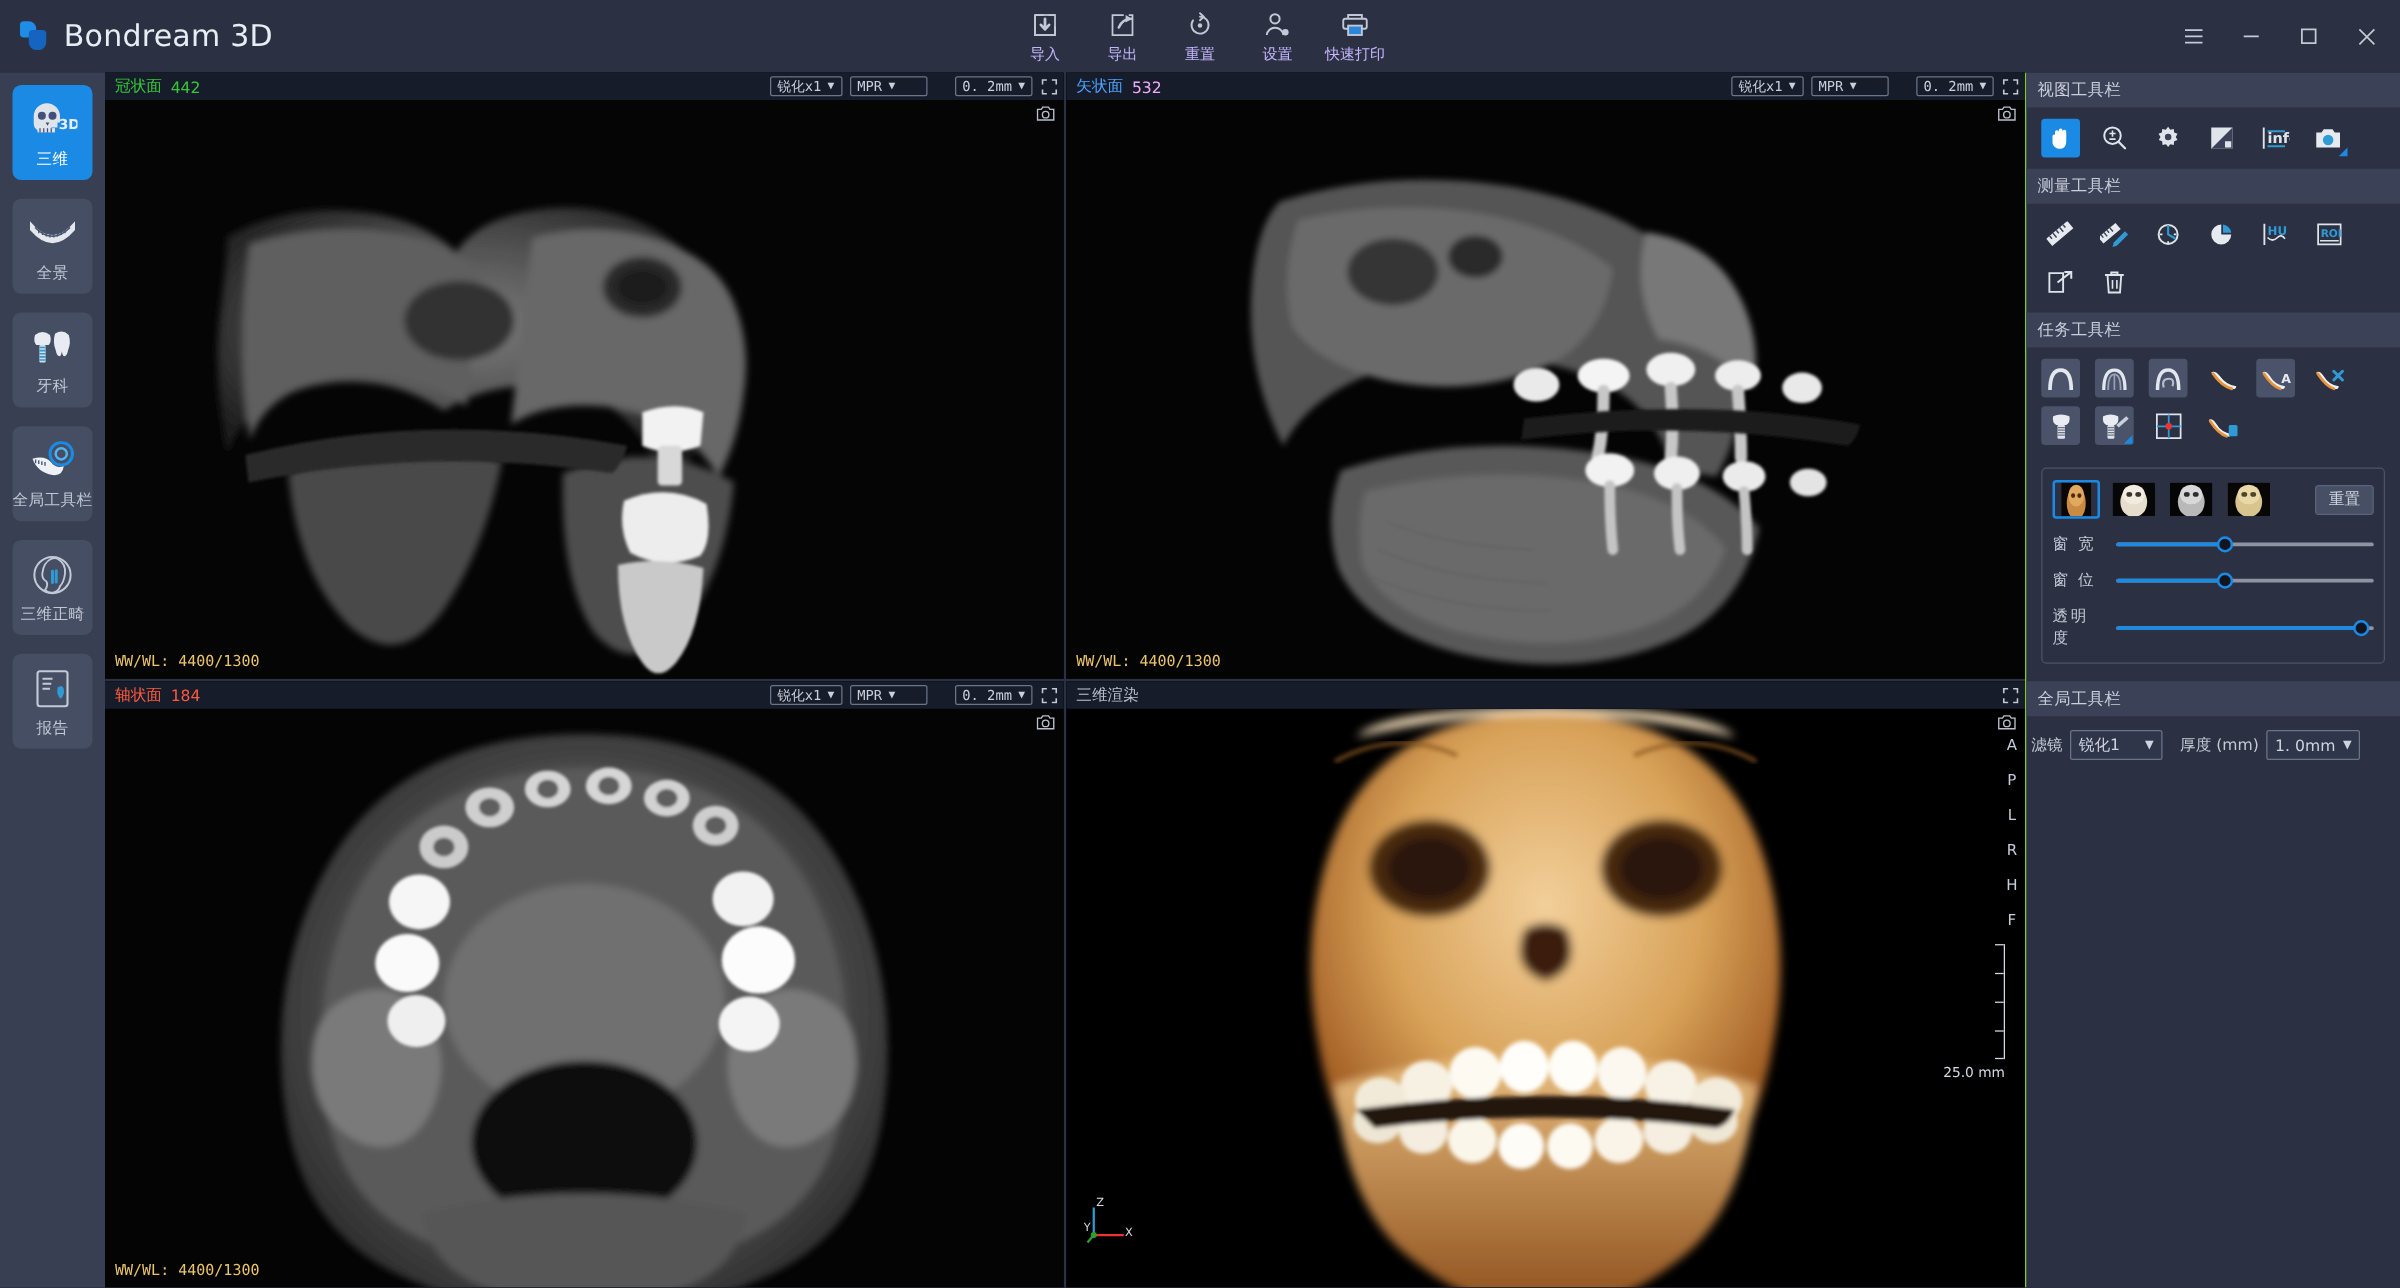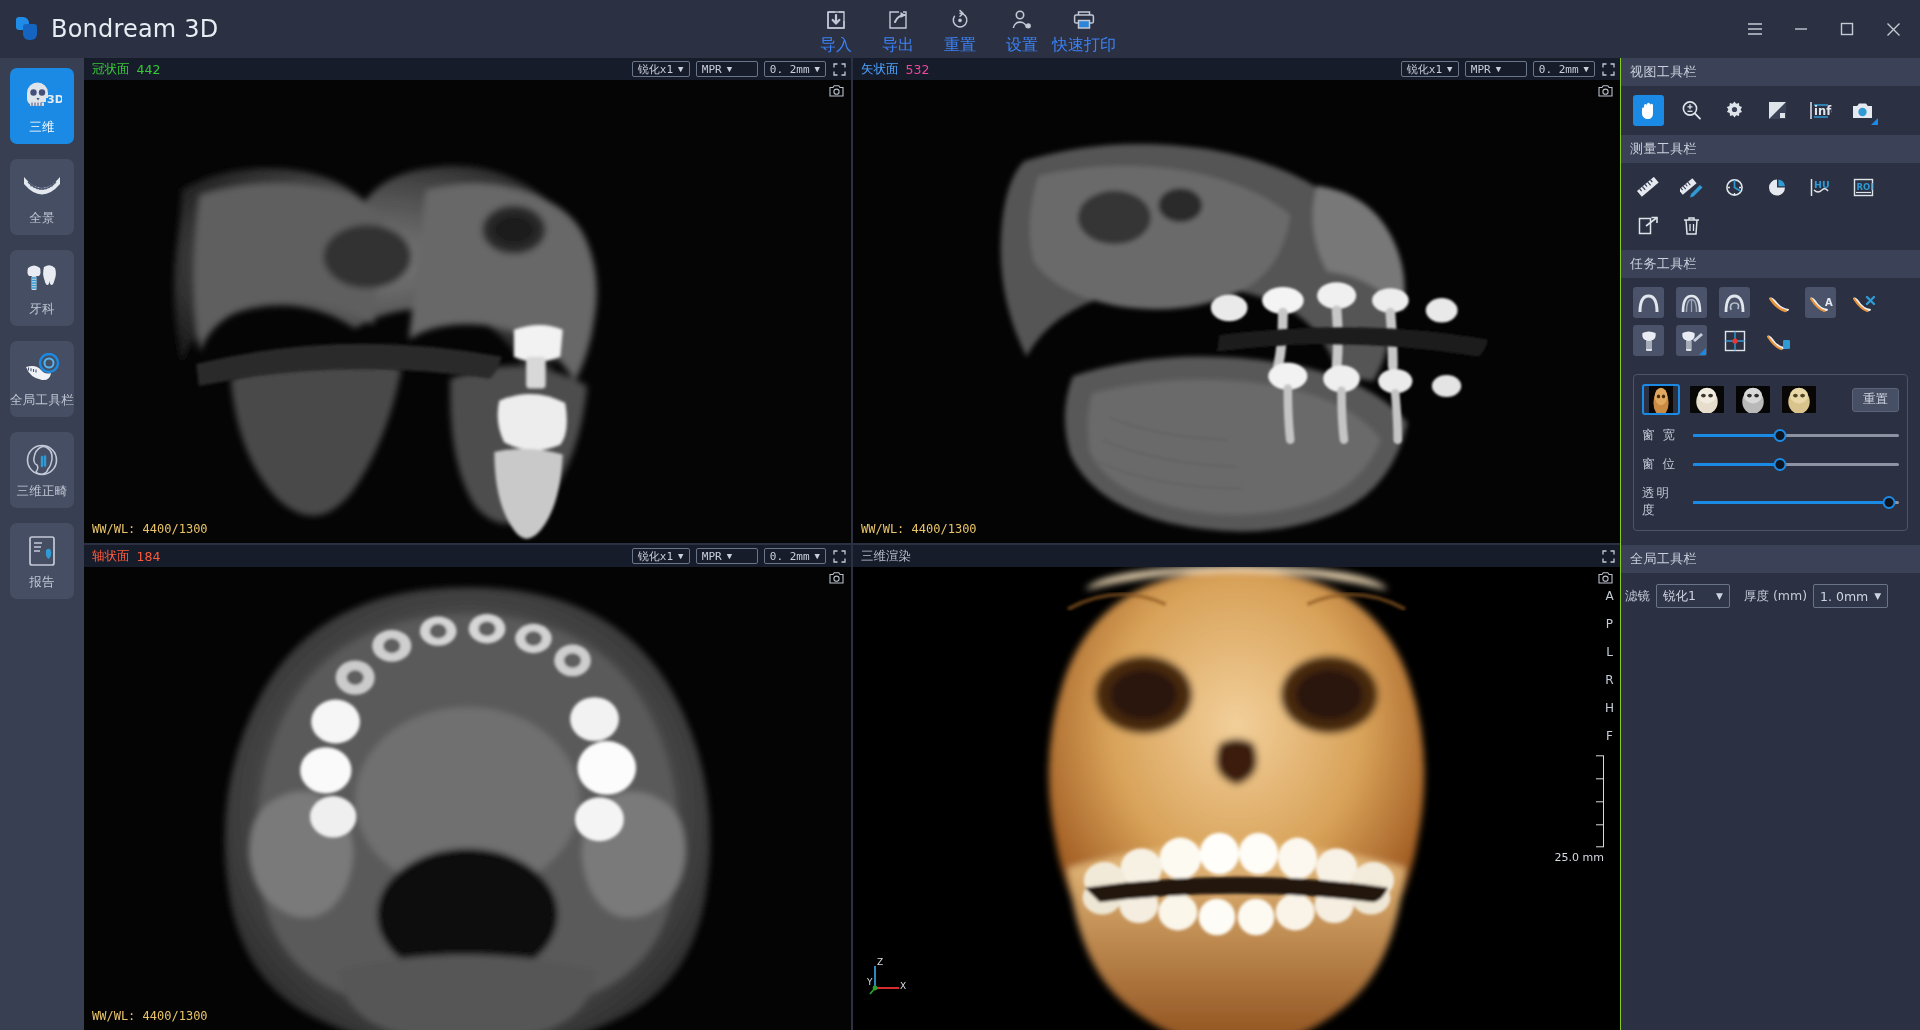--- a/index.html
+++ b/index.html
@@ -32,21 +32,21 @@
   }
   .tb-center {
     position:absolute; left:50%; transform:translateX(-50%);
     display:flex; align-items:flex-start; gap:0px; top:4px;
   }
   .tb-btn {
     width:62px; display:flex; flex-direction:column; align-items:center;
     gap:3px; padding:4px 0 3px 0; cursor:pointer; border-radius:3px;
   }
   .tb-btn .ic { height:24px; display:flex; align-items:center; justify-content:center; }
-  .tb-btn .lb { font-size:16px; color:#3b82f6; white-space:nowrap; }
+  .tb-btn .lb { font-size:12px; color:#c4b5fd; white-space:nowrap; }
   .win-ctrls {
     margin-left:auto; display:flex; align-items:center; height:58px;
     padding-right:4px;
   }
   .win-btn {
     width:46px; height:42px; display:flex; align-items:center; justify-content:center;
     cursor:pointer; color:#c4c9d4;
   }
 
   
@@ -77,33 +77,33 @@
     height:22px; background:#171c2b; display:flex; align-items:center;
     padding:0 4px 0 8px; position:relative; z-index:5;
   }
   .vp-title { font-size:12.5px; font-weight:400; }
   .vp-title.coronal { color:#37c837; }
   .vp-title.sagittal { color:#4da3ff; }
   .vp-title.axial { color:#ff5a3c; }
   .vp-title.render { color:#b9c0cf; }
   .vp-idx { font-size:12.5px; margin-left:7px; }
   .vp-idx.coronal { color:#37c837; }
-  .vp-idx.sagittal { color:#ec4899; }
+  .vp-idx.sagittal { color:#f0abfc; }
   .vp-idx.axial { color:#ff5a3c; }
   .vp-ctrls { margin-left:auto; display:flex; align-items:center; gap:6px; }
   .sel {
     height:16px; border:1px solid #6a7governor; border:1px solid #697588; border-radius:2px;
     background:transparent; color:#c9cfdb; font-size:11px;
     display:flex; align-items:center; padding:0 5px; cursor:pointer;
     font-family:"DejaVu Sans Mono","Liberation Mono",monospace;
   }
   .sel .cv { margin-left:5px; font-size:9px; }
   .sel.w-sharp { min-width:58px; }
   .sel.w-mpr { min-width:62px; justify-content:flex-start; }
-  .sel.w-mm  { min-width:62px; justify-content:space-between; }
+  .sel.w-mm  { min-width:62px; justify-content:space-between;margin-left:16px; }
   .ic-btn { width:15px; height:15px; display:flex; align-items:center; justify-content:center; cursor:pointer; }
   .cam-btn {
     position:absolute; right:6px; top:26px; z-index:6; cursor:pointer;
     width:16px; height:16px;
   }
   .vp-canvas { position:absolute; inset:22px 0 0 0; overflow:hidden; }
   .wwwl {
     position:absolute; left:8px; bottom:7px; font-size:12px; color:#e9c46a;
     z-index:5; font-family:"DejaVu Sans Mono","Liberation Mono",monospace;
   }

